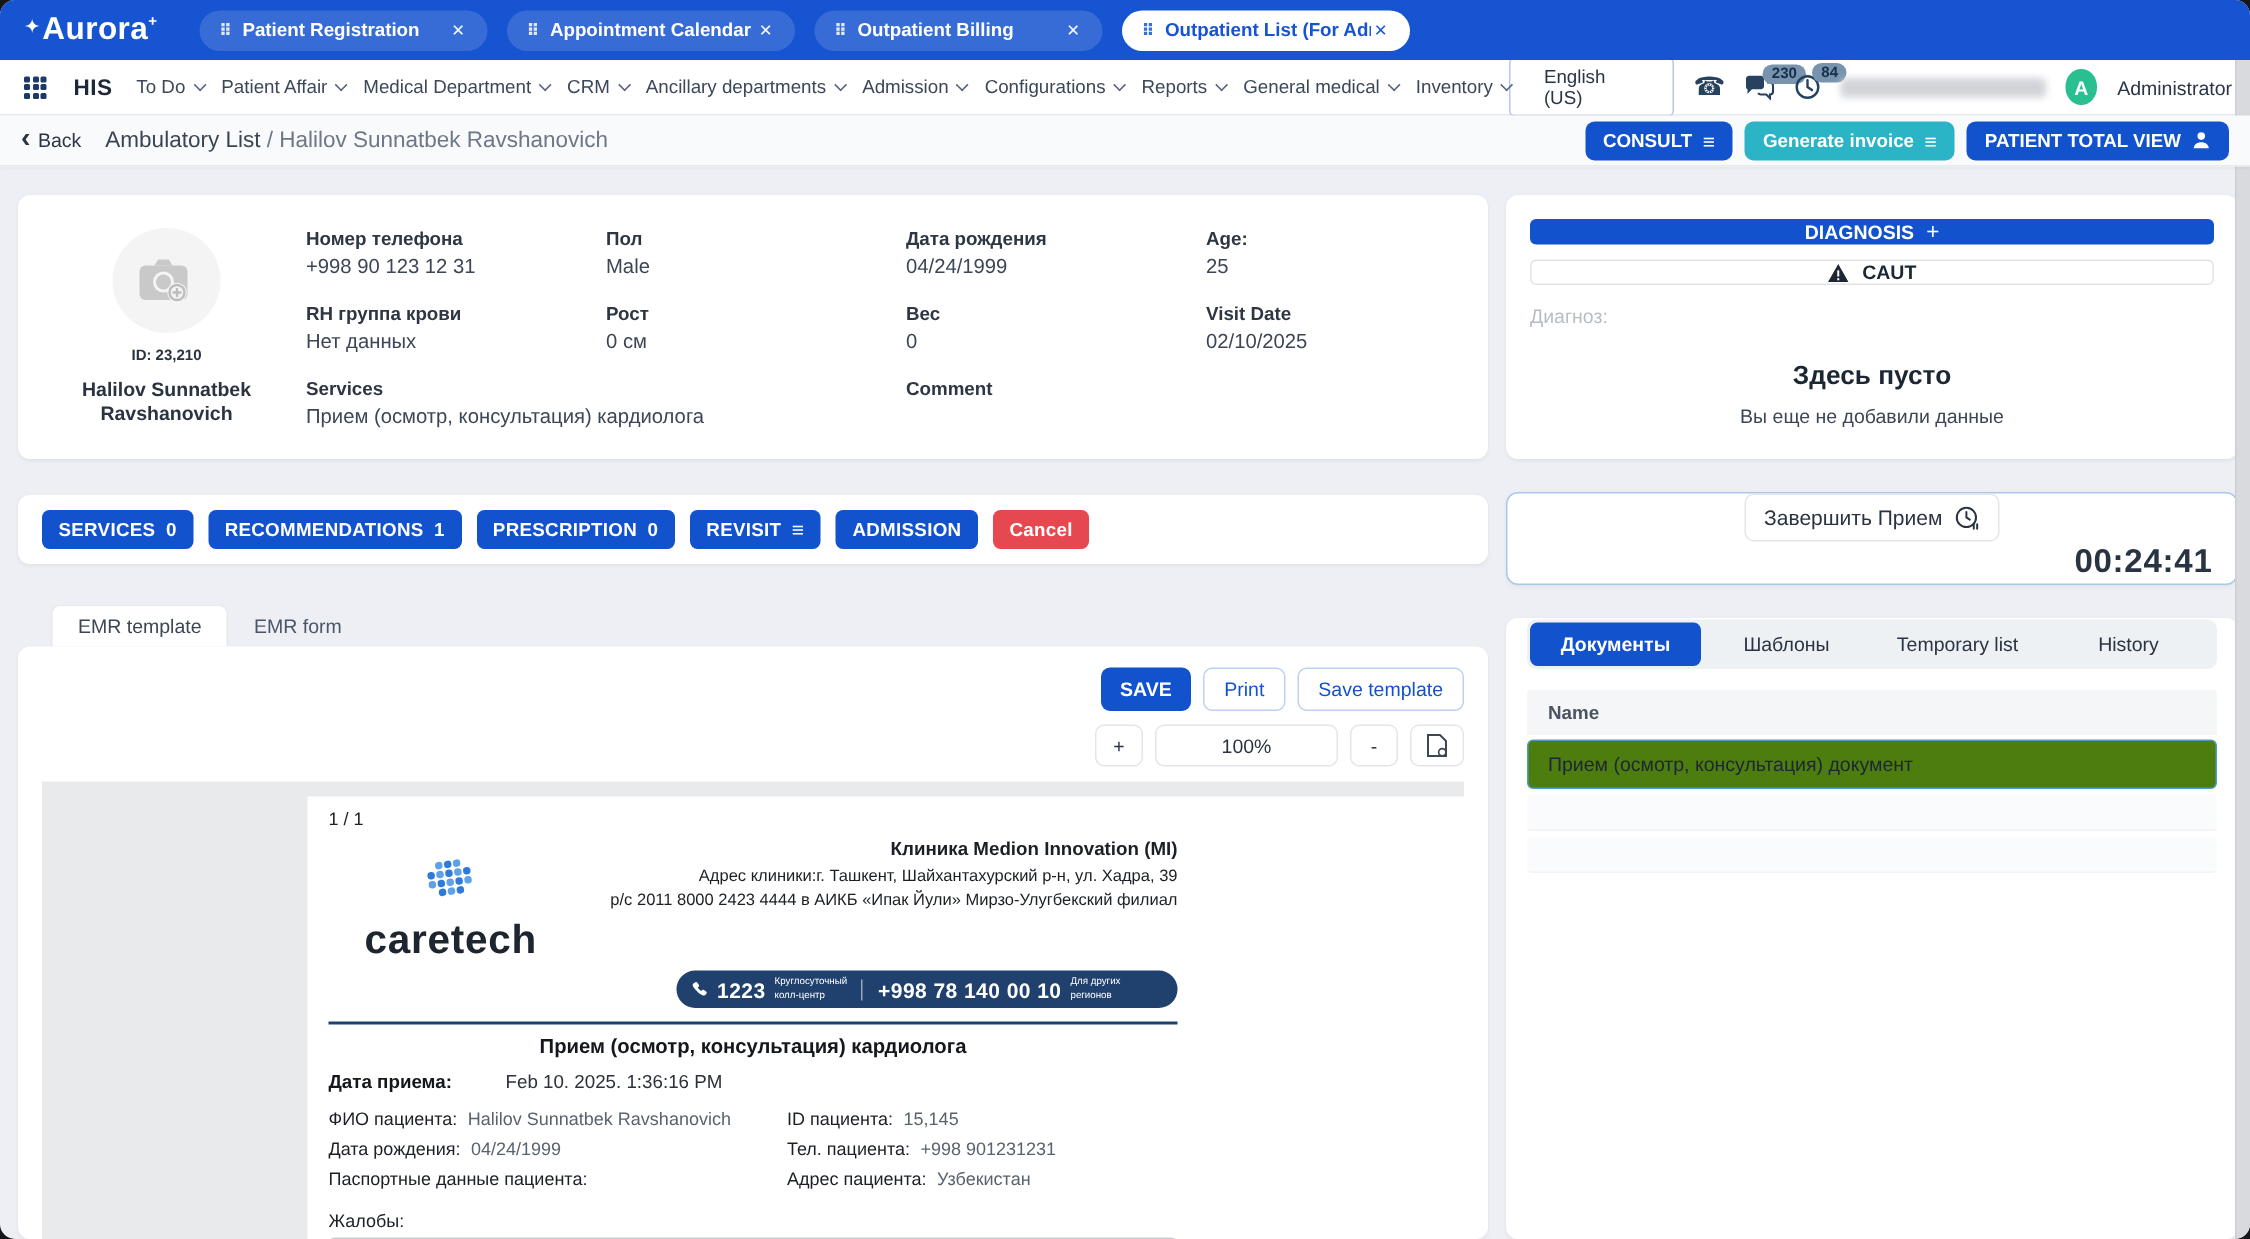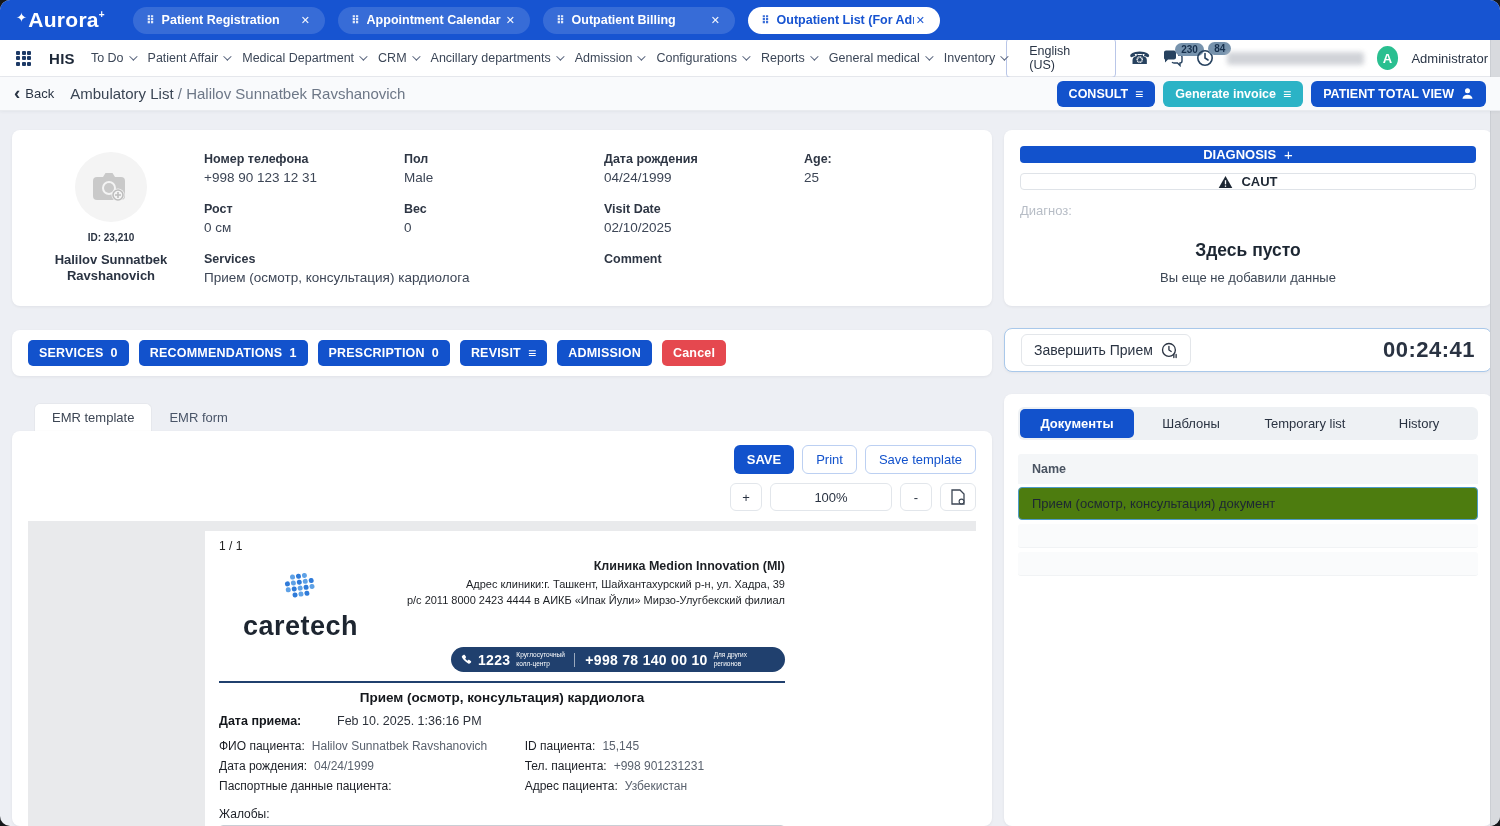--- a/index.html
+++ b/index.html
@@ -124,27 +124,27 @@
   .diag-btn-row { display:flex; gap:10px;flex-direction:column; }
   .diag-btn { flex:1; height:33px; border-radius:4px; font-size:13px; font-weight:700; display:flex; align-items:center; justify-content:center; gap:8px; cursor:pointer; border:none; }
   .diag-btn.fill { background:#1252cc; color:#fff; }
   .diag-btn.ghost { background:#fff; color:#1d2733; border:1px solid #dfe3e8; }
   .diag-btn .plus { font-size:15px; font-weight:400; }
   .diag-label { margin-top:13px; font-size:13px; color:#b7bdc6; }
   .diag-empty { text-align:center; margin-top:22px; }
   .diag-empty .t { font-size:17.5px; font-weight:700; color:#1d2733; }
   .diag-empty .s { font-size:13px; color:#3c4654; margin-top:9px; }
 
-  .timer-card { margin-top:22px; height:44px; background:#fff; border:1px solid #a9c8ea; border-radius:8px;
-                display:flex; align-items:center; padding:0 16px; box-shadow:0 1px 3px rgba(16,24,40,.05); }
+  .timer-card { margin-top:22px; height:62px; background:#fff; border:1px solid #a9c8ea; border-radius:8px;
+                display:flex; align-items:center; padding:0 16px; box-shadow:0 1px 3px rgba(16,24,40,.05);flex-direction:column; }
   .finish-btn { background:#fff; border:1px solid #e3e6ea; border-radius:6px; height:32px; display:flex; align-items:center; gap:8px;
                 padding:0 12px; font-size:14px; color:#2a3342; cursor:pointer; }
   .timer-val { margin-left:auto; font-size:22px; font-weight:600; color:#2a3342; letter-spacing:.5px; }
 
-  .docs-card { margin-top:22px; flex:1; padding:13px 14px; display:flex; flex-direction:column; }
+  .docs-card { margin-top:22px; flex:1; padding:1px 14px; display:flex; flex-direction:column; }
   .docs-tabs { background:#eef1f4; border-radius:6px; height:33px; display:flex; padding:2px; }
   .dtab { flex:1; display:flex; align-items:center; justify-content:center; font-size:13px; color:#2a3342; cursor:pointer; border-radius:5px; }
   .dtab.active { background:#1252cc; color:#fff; font-weight:600; }
   .docs-table { margin-top:14px; }
   .name-head { background:#f4f6f8; font-size:12.5px; font-weight:600; color:#4a5462; padding:8px 14px; border-radius:3px 3px 0 0; }
   .doc-row { margin-top:3px; background:#4d7c0f; border:1.5px solid #4e9bc8; border-radius:4px; padding:8px 13px;
              font-size:13px; color:#1d2733; cursor:pointer; }
   .ghost-row { height:24px; background:#fafbfc; border-bottom:1px solid #f1f3f5; margin-top:4px; border-radius:3px; }
 
   .scroll-strip { position:absolute; right:0; top:40px; bottom:0; width:10px; background:#d8dade; border-left:1px solid #cbced3; }
@@ -321,20 +321,24 @@
             <div class="f-label">Пол</div>
             <div class="f-value">Male</div>
           </div>
           <div class="field">
             <div class="f-label">Дата рождения</div>
             <div class="f-value">04/24/1999</div>
           </div>
           <div class="field">
             <div class="f-label">Age:</div>
             <div class="f-value">25</div>
+          </div>
+          <div class="field">
+            <div class="f-label">RH группа крови</div>
+            <div class="f-value">Нет данных</div>
           </div>
           <div class="field">
             <div class="f-label">Рост</div>
             <div class="f-value">0 см</div>
           </div>
           <div class="field">
             <div class="f-label">Вес</div>
             <div class="f-value">0</div>
           </div>
           <div class="field">

